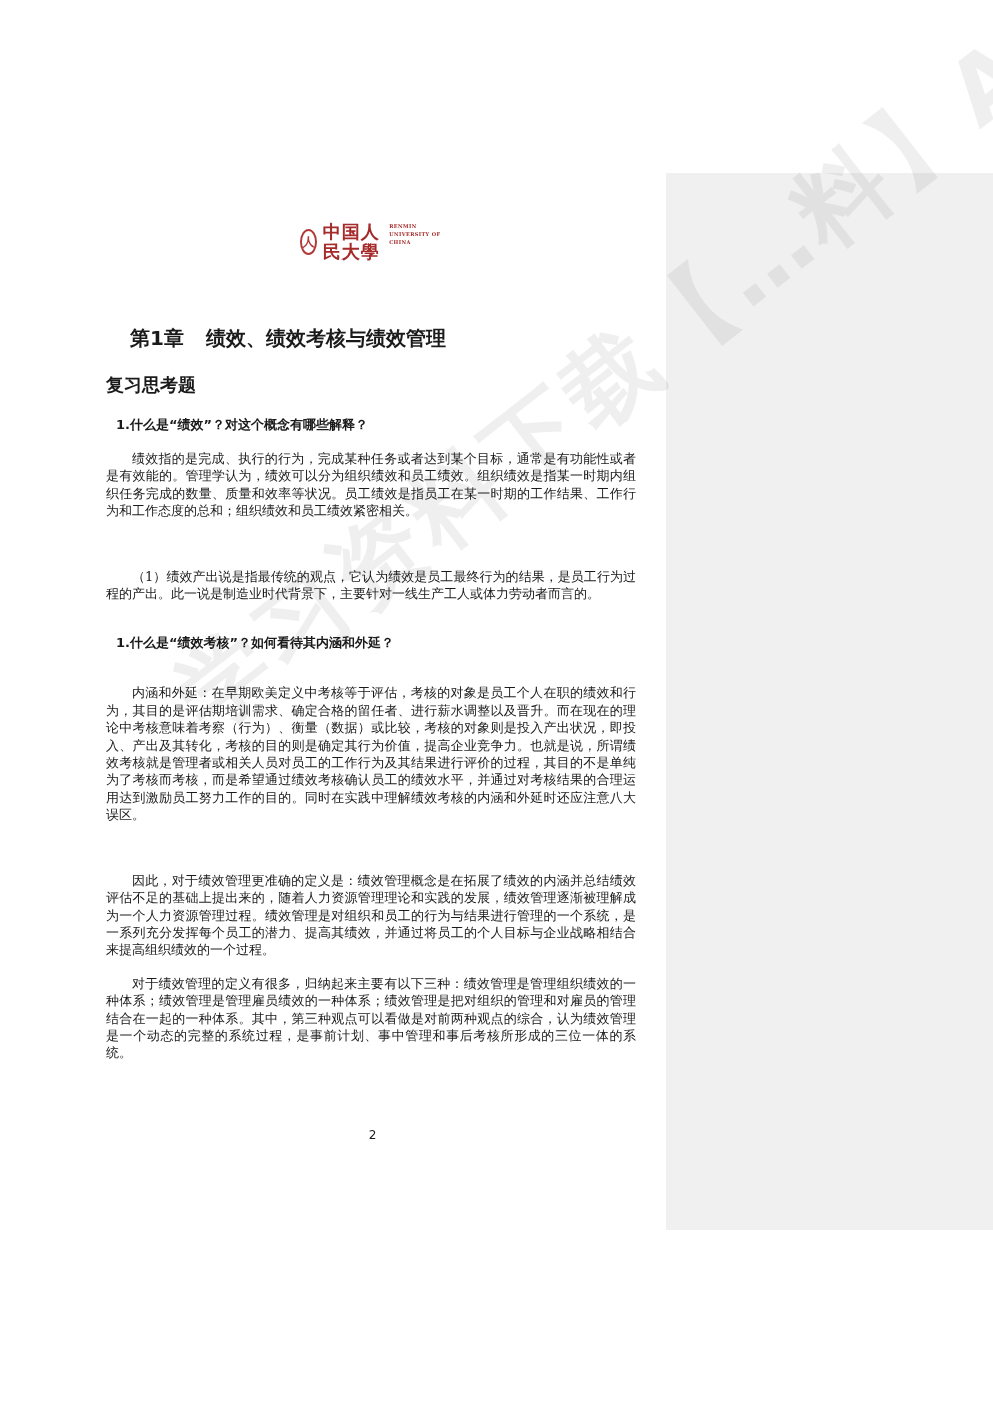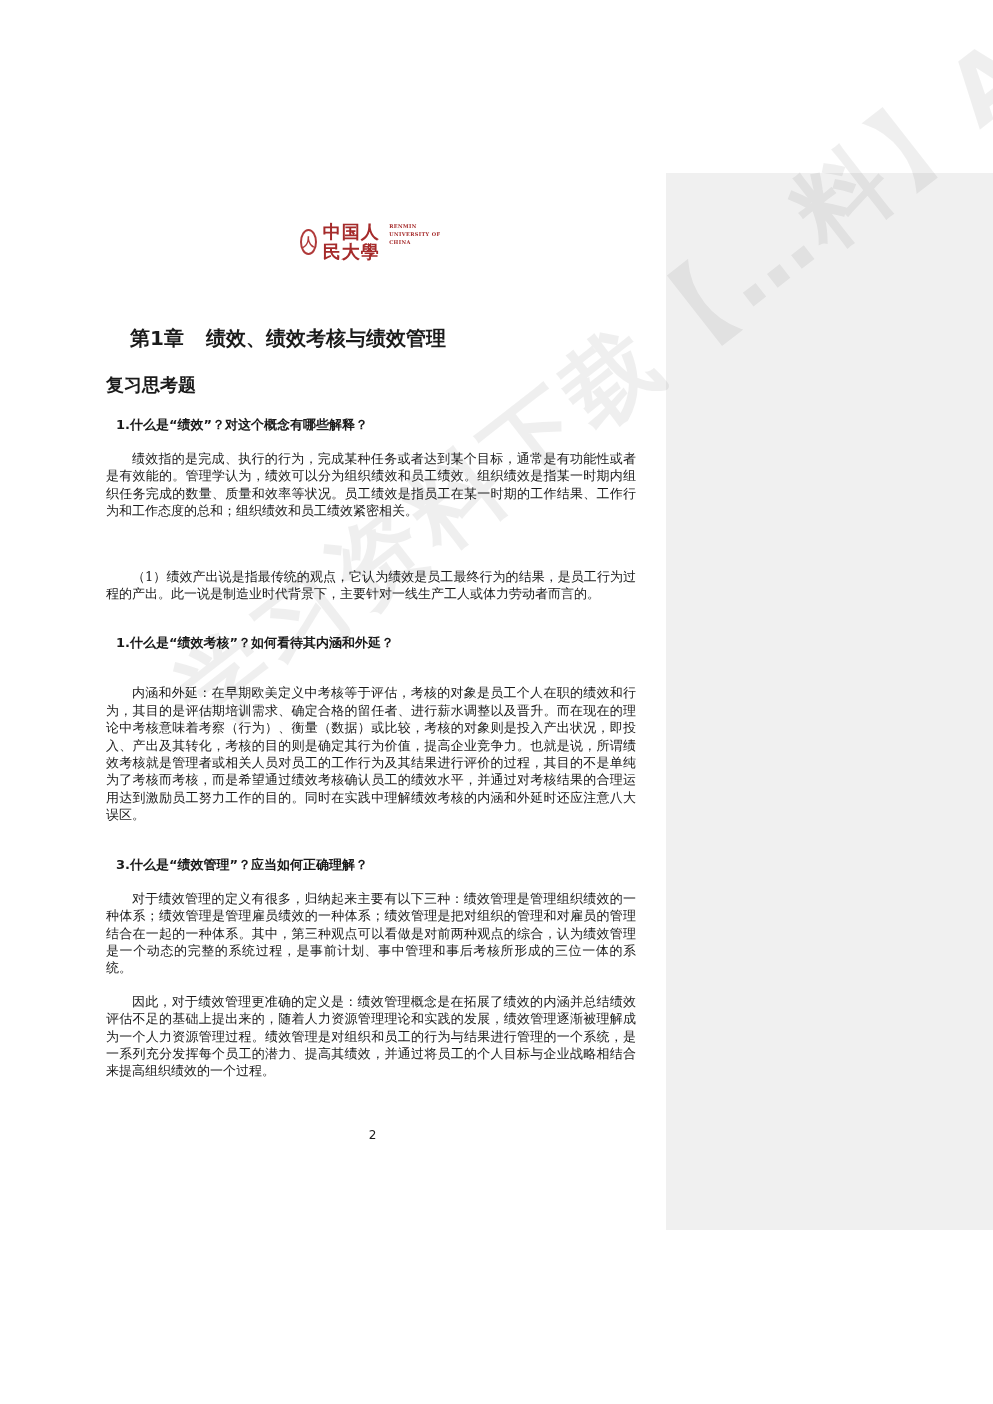--- a/index.html
+++ b/index.html
@@ -89,19 +89,18 @@
   <div class="gap"></div>
 
   <div>
     <div class="q-title">1.什么是“绩效考核”？如何看待其内涵和外延？</div>
     <div class="gap"></div>
     <p class="para">内涵和外延：在早期欧美定义中考核等于评估，考核的对象是员工个人在职的绩效和行为，其目的是评估期培训需求、确定合格的留任者、进行薪水调整以及晋升。而在现在的理论中考核意味着考察（行为）、衡量（数据）或比较，考核的对象则是投入产出状况，即投入、产出及其转化，考核的目的则是确定其行为价值，提高企业竞争力。也就是说，所谓绩效考核就是管理者或相关人员对员工的工作行为及其结果进行评价的过程，其目的不是单纯为了考核而考核，而是希望通过绩效考核确认员工的绩效水平，并通过对考核结果的合理运用达到激励员工努力工作的目的。同时在实践中理解绩效考核的内涵和外延时还应注意八大误区。</p>
   </div>
   <div class="gap"></div>
 
   <div>
-    <div class="q-title">3.什么是“绩效管理”？应当如何正确理解？</div>
+    <p class="para">因此，对于绩效管理更准确的定义是：绩效管理概念是在拓展了绩效的内涵并总结绩效评估不足的基础上提出来的，随着人力资源管理理论和实践的发展，绩效管理逐渐被理解成为一个人力资源管理过程。绩效管理是对组织和员工的行为与结果进行管理的一个系统，是一系列充分发挥每个员工的潜力、提高其绩效，并通过将员工的个人目标与企业战略相结合来提高组织绩效的一个过程。</p>
     <p class="para">对于绩效管理的定义有很多，归纳起来主要有以下三种：绩效管理是管理组织绩效的一种体系；绩效管理是管理雇员绩效的一种体系；绩效管理是把对组织的管理和对雇员的管理结合在一起的一种体系。其中，第三种观点可以看做是对前两种观点的综合，认为绩效管理是一个动态的完整的系统过程，是事前计划、事中管理和事后考核所形成的三位一体的系统。</p>
-    <p class="para">因此，对于绩效管理更准确的定义是：绩效管理概念是在拓展了绩效的内涵并总结绩效评估不足的基础上提出来的，随着人力资源管理理论和实践的发展，绩效管理逐渐被理解成为一个人力资源管理过程。绩效管理是对组织和员工的行为与结果进行管理的一个系统，是一系列充分发挥每个员工的潜力、提高其绩效，并通过将员工的个人目标与企业战略相结合来提高组织绩效的一个过程。</p>
   </div>
 </div>
 
 <div class="page-number">2</div>
 
 </body></html>

